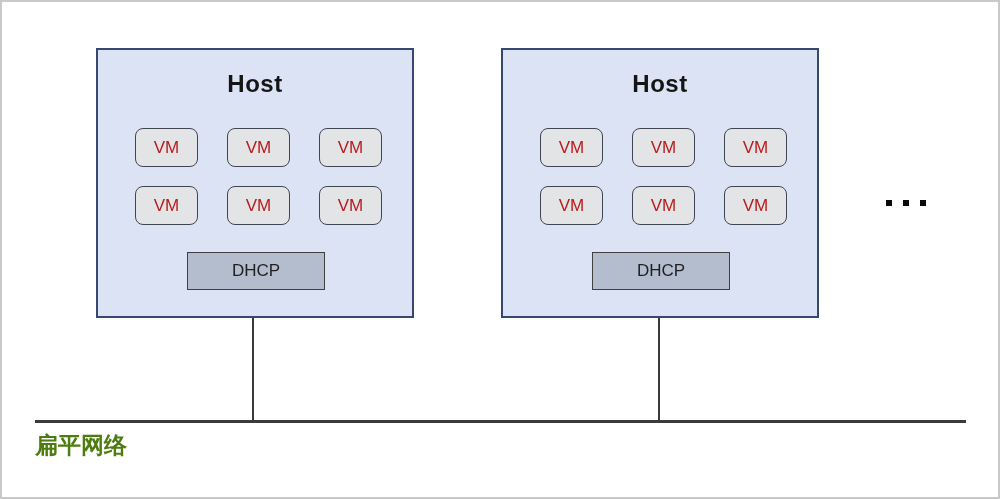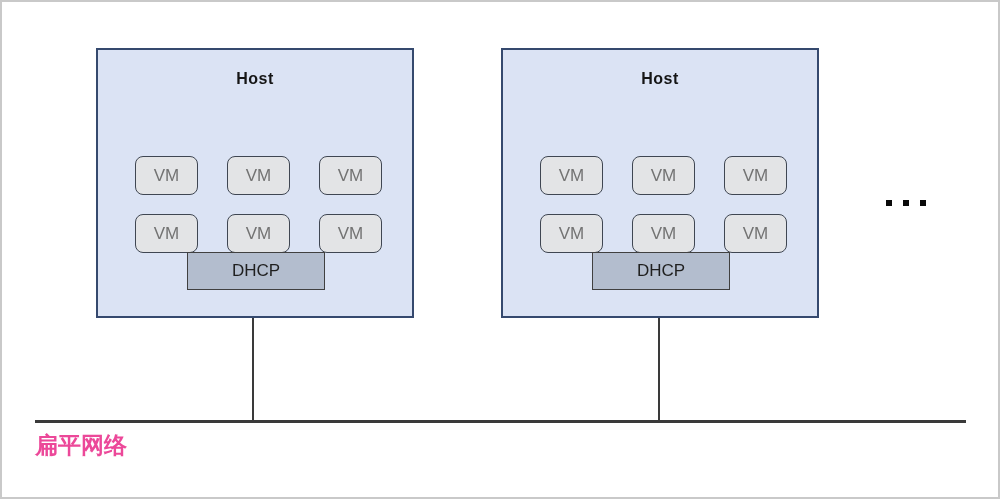--- a/index.html
+++ b/index.html
@@ -26,39 +26,38 @@
     background: var(--host-fill, #dbe3f4);
     border: 2px solid var(--host-border, #35496e);
     box-sizing: border-box;
   }
   .host.h1 { left: 96px; }
   .host.h2 { left: 501px; }
   .host-title {
     position: absolute;
     top: 20px; left: 0; right: 0;
     text-align: center;
-    font-size: 16px;
+    font-size: 24px;
     font-weight: bold;
     color: #151515;
     letter-spacing: 0.5px;
   }
   .vm {
     position: absolute;
     width: 63px;
     height: 39px;
     background: var(--vm-fill, #e3e4e6);
     border: 1.5px solid var(--vm-border, #3f4652);
     border-radius: 8px;
     box-sizing: border-box;
     display: flex;
     align-items: center;
     justify-content: center;
     font-size: 17px;
-    color: #737373;
-    margin-top: 28px;
+    color: #b91c1c;
   }
   .c1 { left: 37px; }
   .c2 { left: 129px; }
   .c3 { left: 221px; }
   .r1 { top: 78px; }
   .r2 { top: 136px; }
   .dhcp {
     position: absolute;
     left: 89px;
     top: 202px;
@@ -89,21 +88,21 @@
     width: 931px;
     height: 3px;
     background: var(--line, #3a3a3a);
   }
   .network-label {
     position: absolute;
     left: 35px;
     top: 430px;
     font-size: 23px;
     font-weight: bold;
-    color: #ec4899;
+    color: #4d7c0f;
   }
   .ellipsis {
     position: absolute;
     left: 886px;
     top: 200px;
     display: flex;
     gap: 11px;
   }
   .ellipsis .dot {
     width: 6px;

